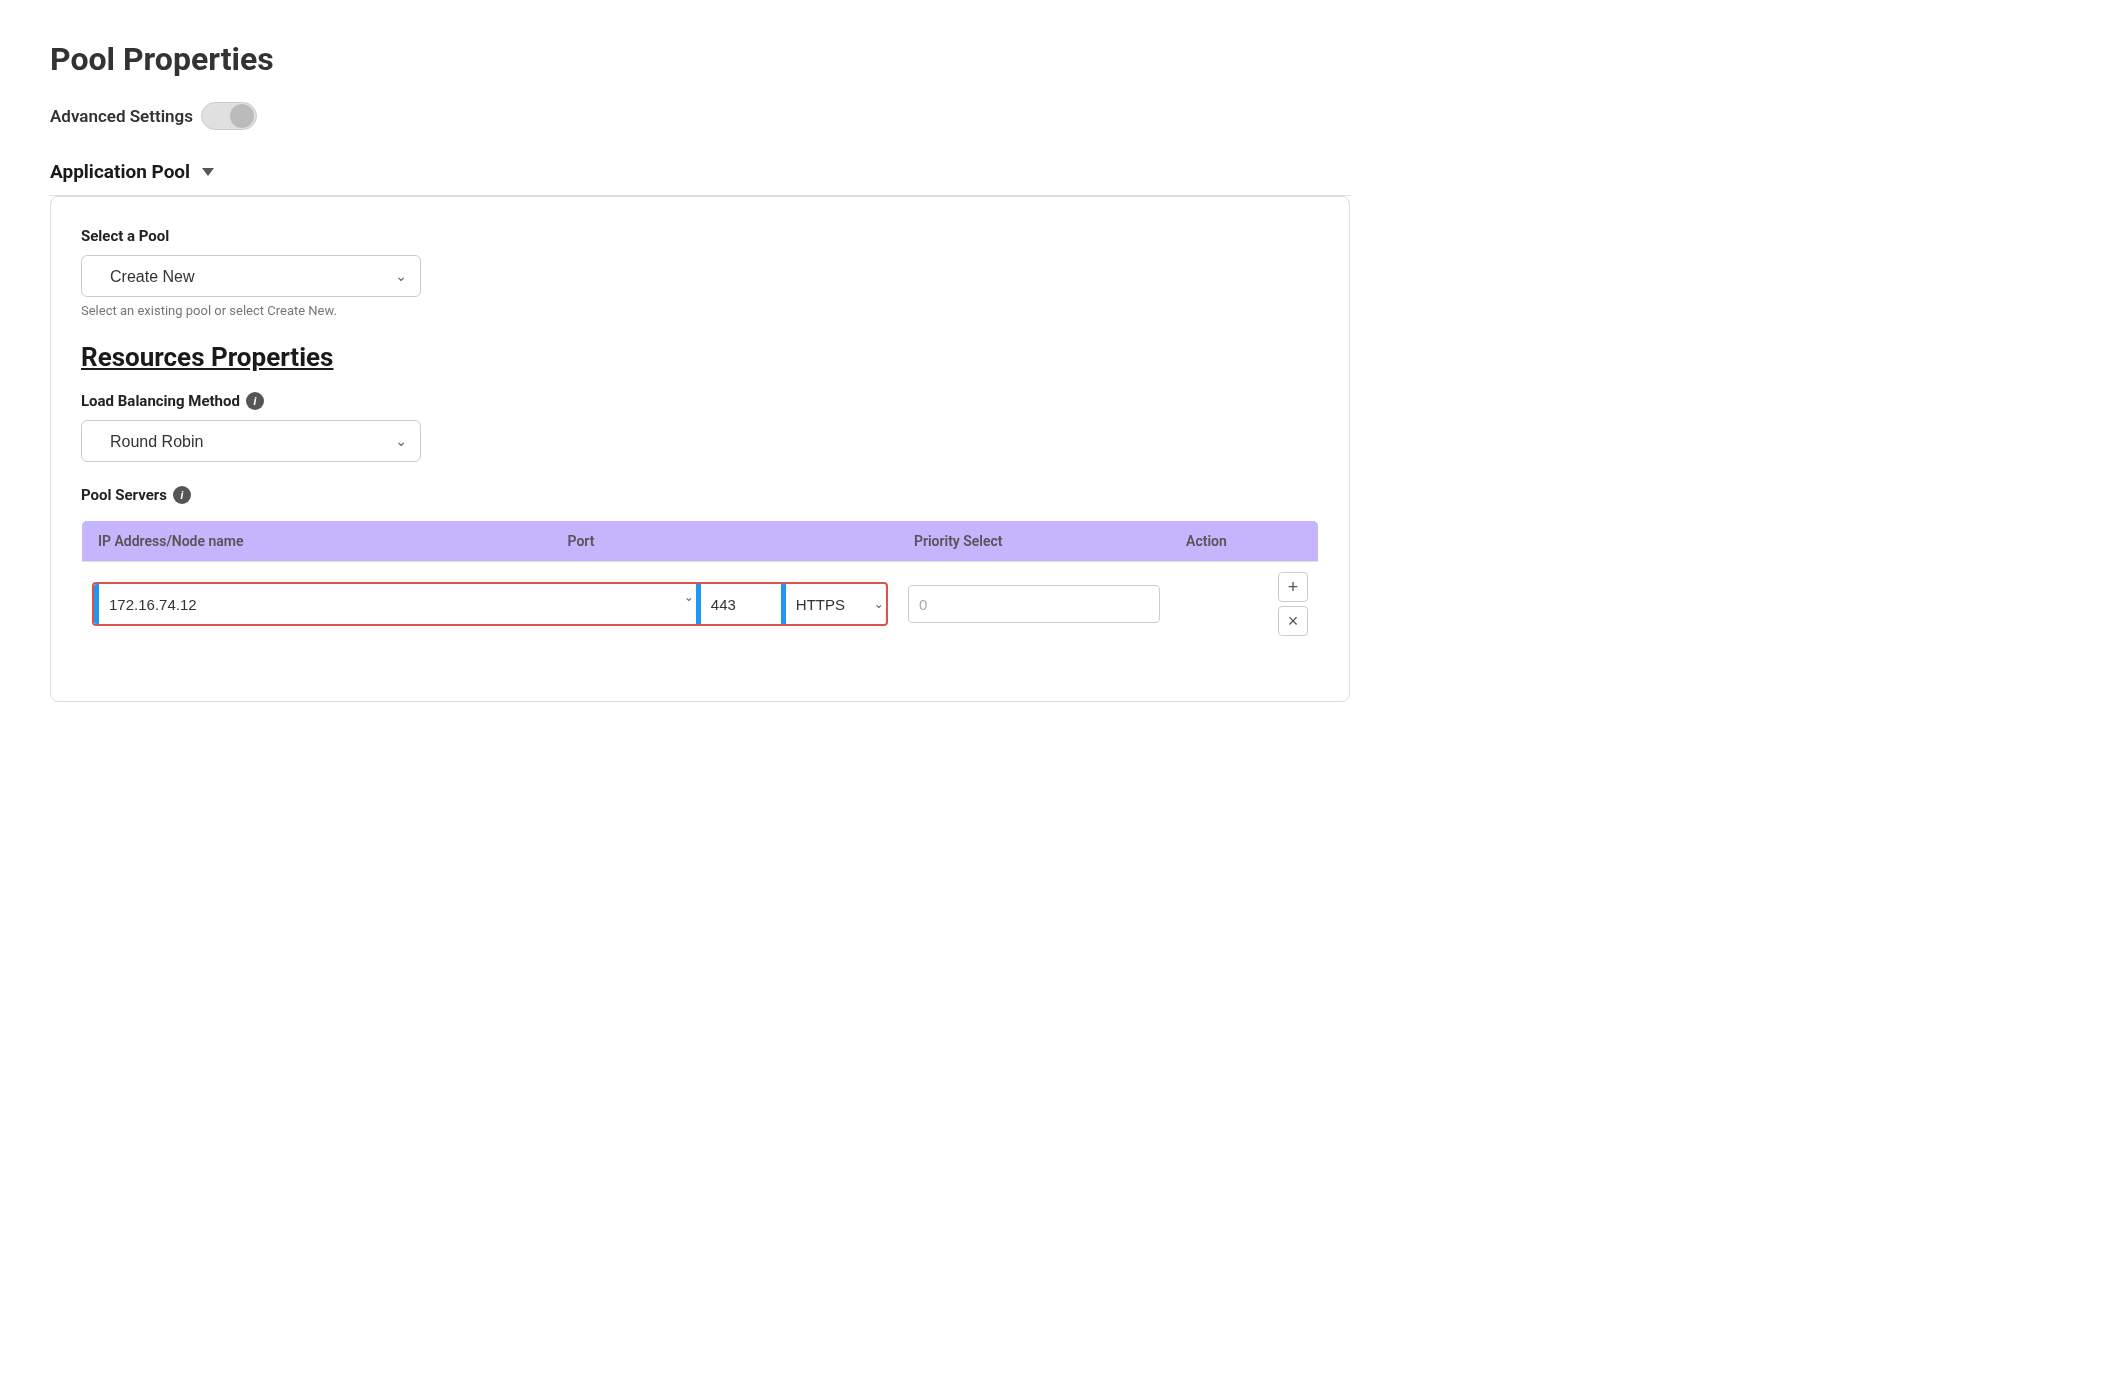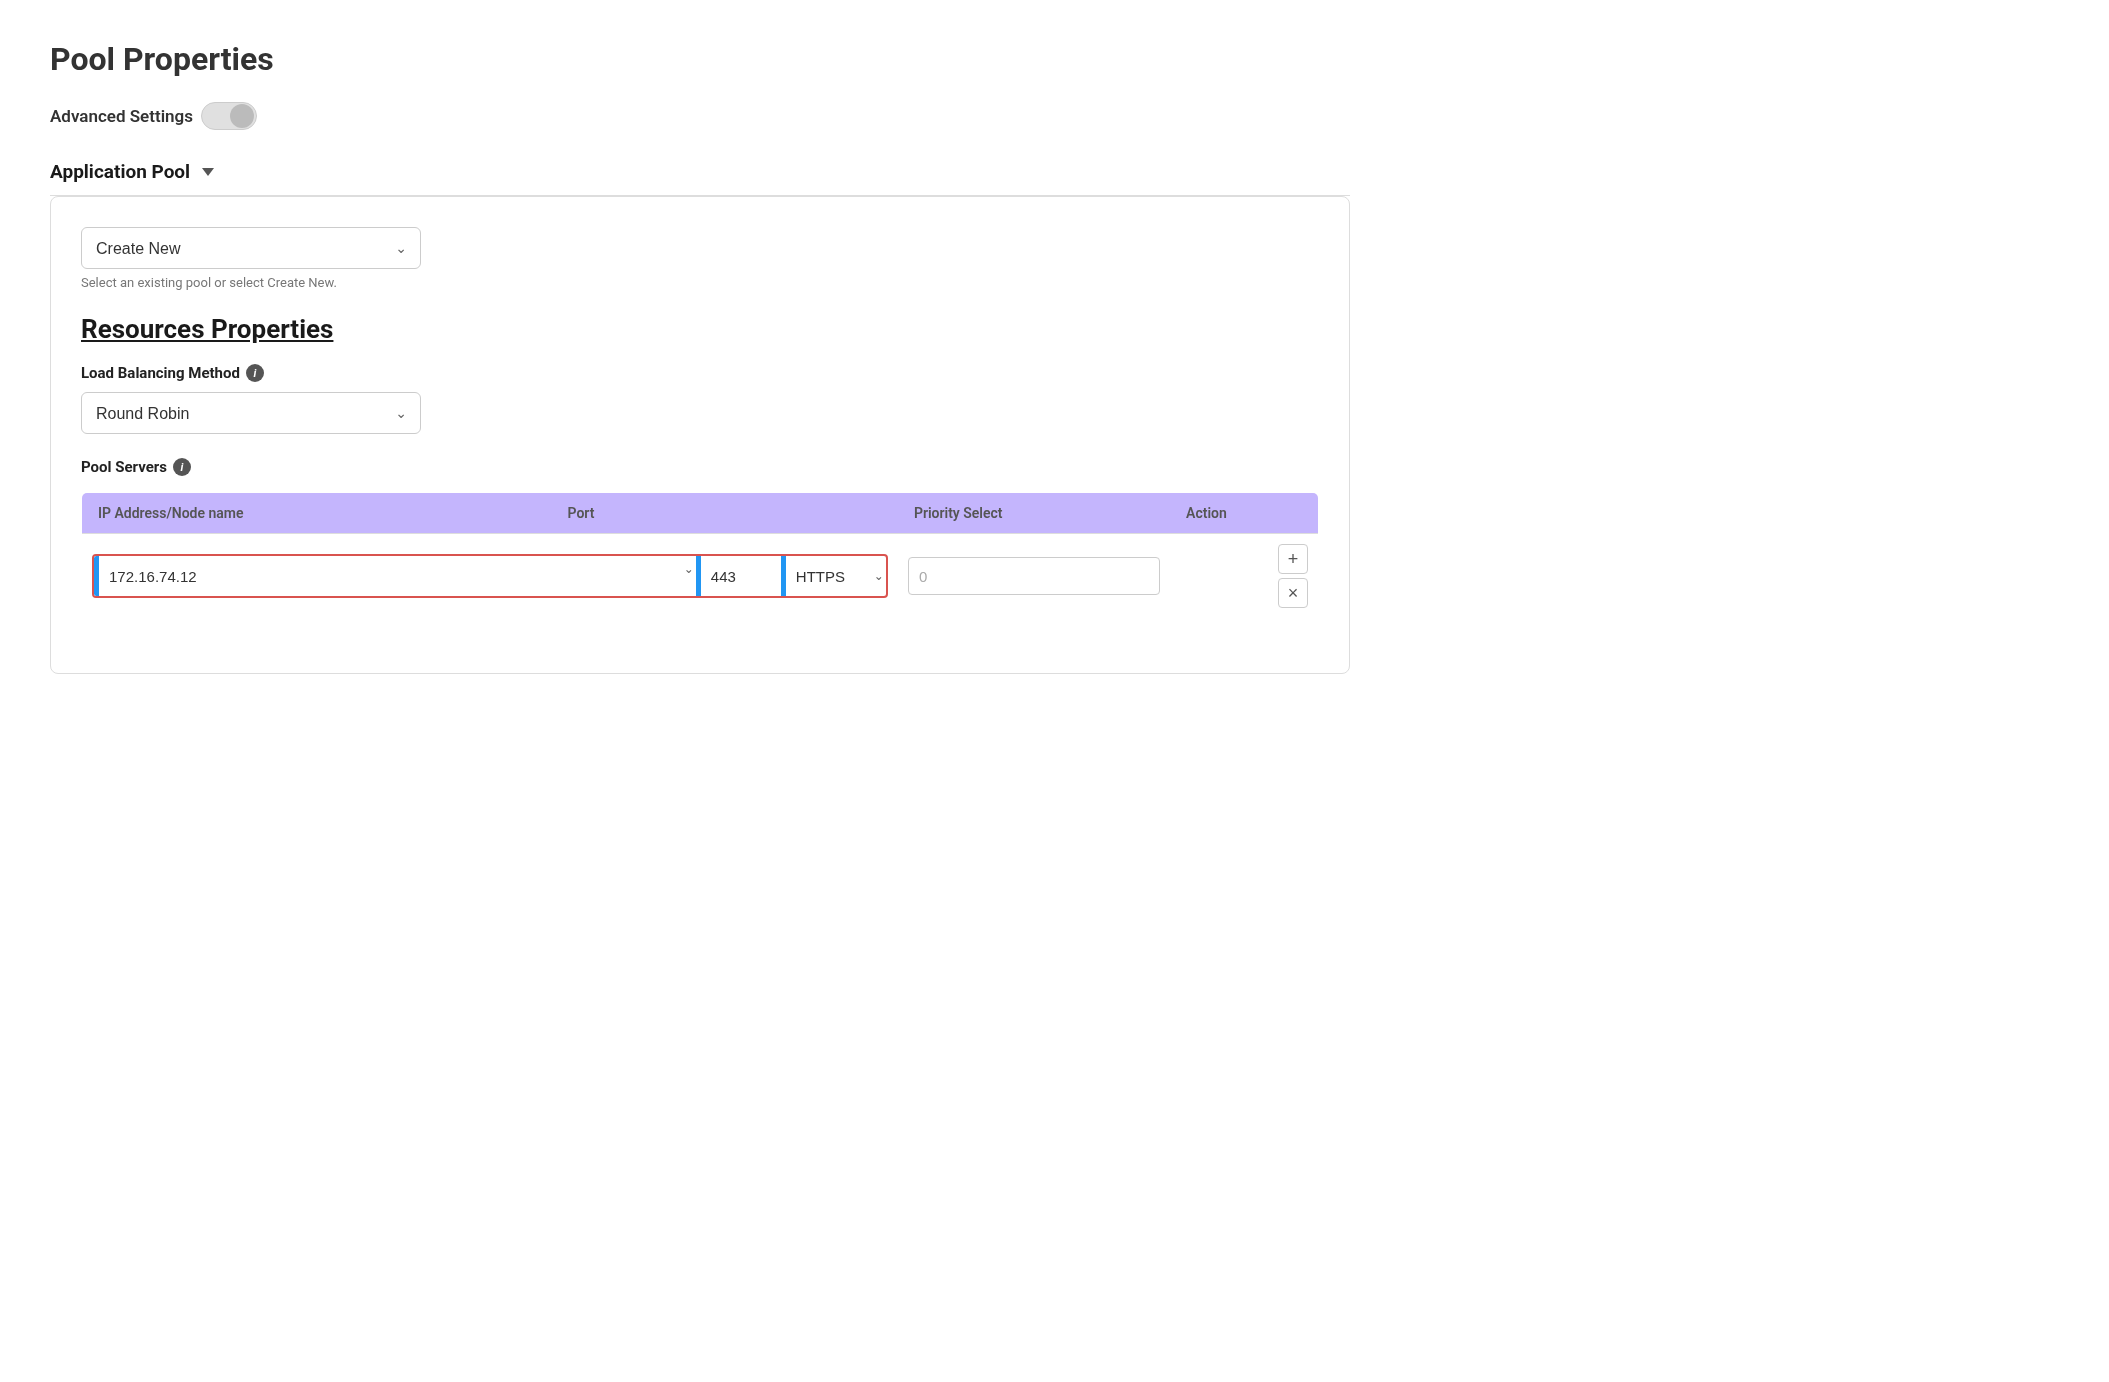--- a/index.html
+++ b/index.html
@@ -106,21 +106,21 @@
     .select-wrapper {
       position: relative;
       display: inline-block;
     }
 
     .select-wrapper select {
       width: 340px;
       height: 42px;
       border: 1px solid #ccc;
       border-radius: 6px;
-      padding: 0 40px 0 14px;
+      padding: 0 40px 0 28px;
       font-size: 16px;
       color: #333;
       background: #fff;
       appearance: none;
       -webkit-appearance: none;
       cursor: pointer;
     }
 
     .select-arrow {
       position: absolute;
@@ -311,20 +311,21 @@
 </div>
 
 <div class="section-header">
   <span>Application Pool</span>
   <span class="chevron-down"></span>
 </div>
 
 <div class="card">
 
   <div class="field-group">
+    <div class="field-label">Select a Pool</div>
     <div class="select-wrapper">
       <select>
         <option>Create New</option>
         <option>Pool 1</option>
         <option>Pool 2</option>
       </select>
       <span class="select-arrow">⌄</span>
     </div>
     <div class="field-hint">Select an existing pool or select Create New.</div>
   </div>

